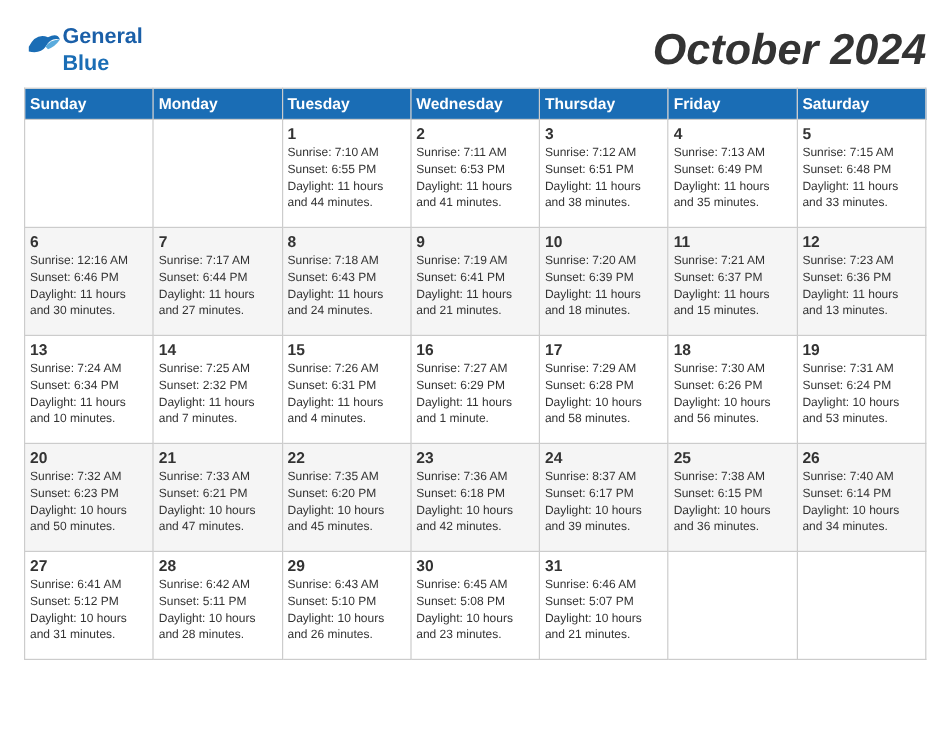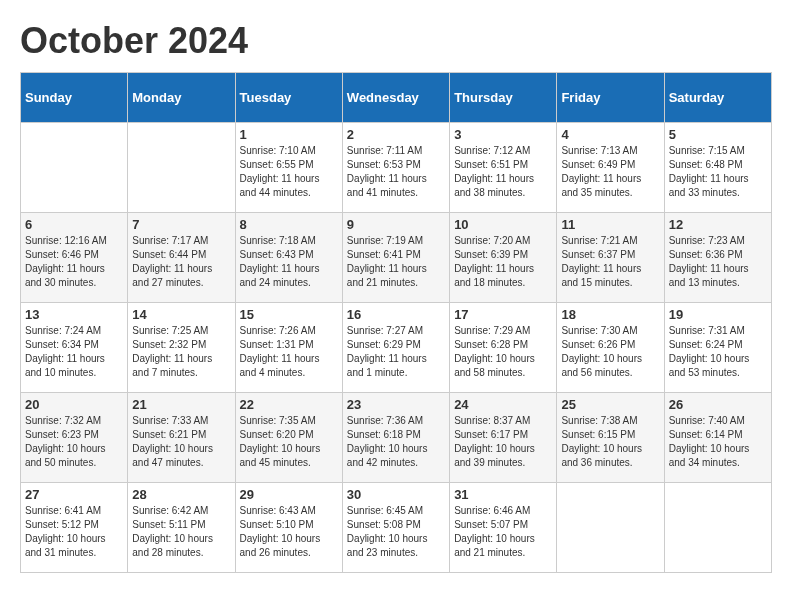--- a/index.html
+++ b/index.html
@@ -24,40 +24,41 @@
       font-size: 18px;
       font-weight: bold;
       color: #333;
       line-height: 1.2;
     }
     .logo-text span {
       color: #1a5fa8;
     }
     .title-block {
       text-align: right;
+      font-style: italic;
     }
     .month-title {
       font-size: 36px;
       font-weight: bold;
       color: #333;
     }
     .subtitle {
       font-size: 16px;
       color: #555;
     }
     table {
       width: 100%;
       border-collapse: collapse;
       table-layout: fixed;
     }
     th {
       background-color: #1a6db5;
       color: #fff;
       font-size: 13px;
-      padding: 17px 4px;
+      padding: 5px 4px;
       text-align: left;
       border: 1px solid #ccc;
     }
     td {
       vertical-align: top;
       border: 1px solid #ccc;
       padding: 4px;
       font-size: 10.5px;
       color: #333;
       min-height: 80px;
@@ -78,20 +79,32 @@
     }
     tr:nth-child(odd) td {
       background-color: #fff;
     }
     thead tr th { background-color: #1a6db5; }
   </style>
 </head>
 <body>
 
 <div class="header">
+  <div class="logo">
+    <div>
+      <svg width="32" height="32" viewBox="0 0 32 32">
+        <path d="M4 16 Q10 4 20 8 Q28 4 30 10 Q22 8 18 16 Q14 22 4 20 Z" fill="#1a6db5"></path>
+        <path d="M18 16 Q22 10 30 10 Q26 16 20 18 Z" fill="#5aabdd"></path>
+      </svg>
+    </div>
+    <div class="logo-text">
+      <div><span>General</span></div>
+      <div style="color:#1a6db5;">Blue</div>
+    </div>
+  </div>
   <div class="title-block">
     <div class="month-title">October 2024</div>
   </div>
 </div>
 
 <table>
   <thead>
     <tr>
     <th>Sunday</th>
         <th>Monday</th>
@@ -204,21 +217,21 @@
         <td>
           <div class="day-num">14</div>
           <div class="day-info">Sunrise: 7:25 AM
 Sunset: 2:32 PM
 Daylight: 11 hours
 and 7 minutes.</div>
         </td>
         <td>
           <div class="day-num">15</div>
           <div class="day-info">Sunrise: 7:26 AM
-Sunset: 1:31 PM
+Sunset: 6:31 PM
 Daylight: 11 hours
 and 4 minutes.</div>
         </td>
         <td>
           <div class="day-num">16</div>
           <div class="day-info">Sunrise: 7:27 AM
 Sunset: 6:29 PM
 Daylight: 11 hours
 and 1 minute.</div>
         </td>

